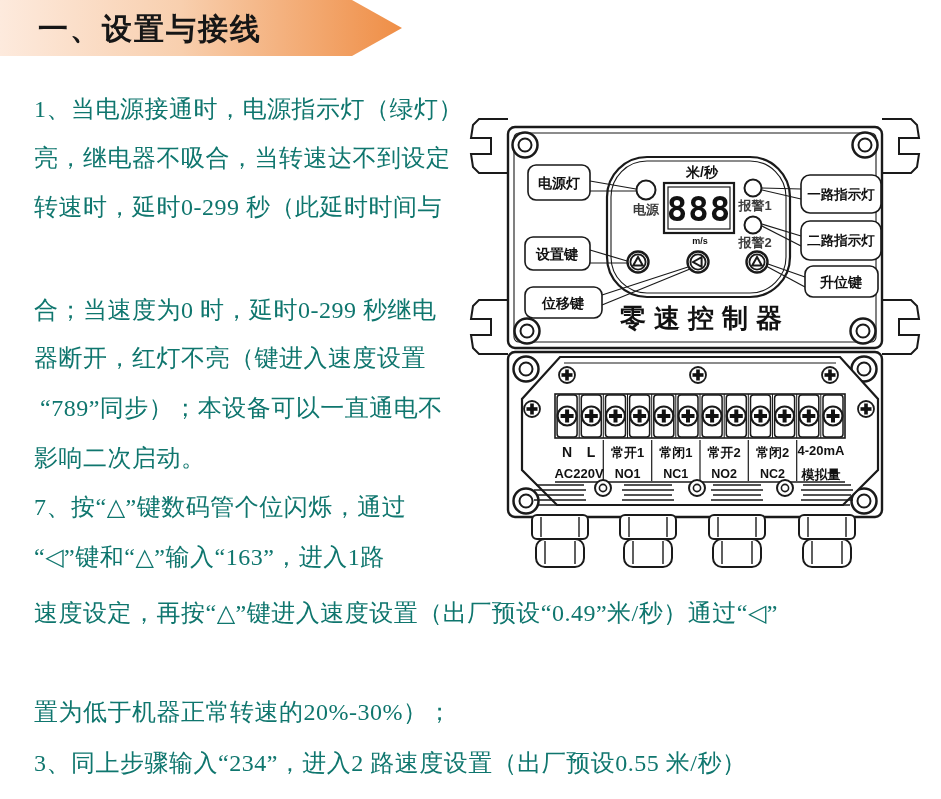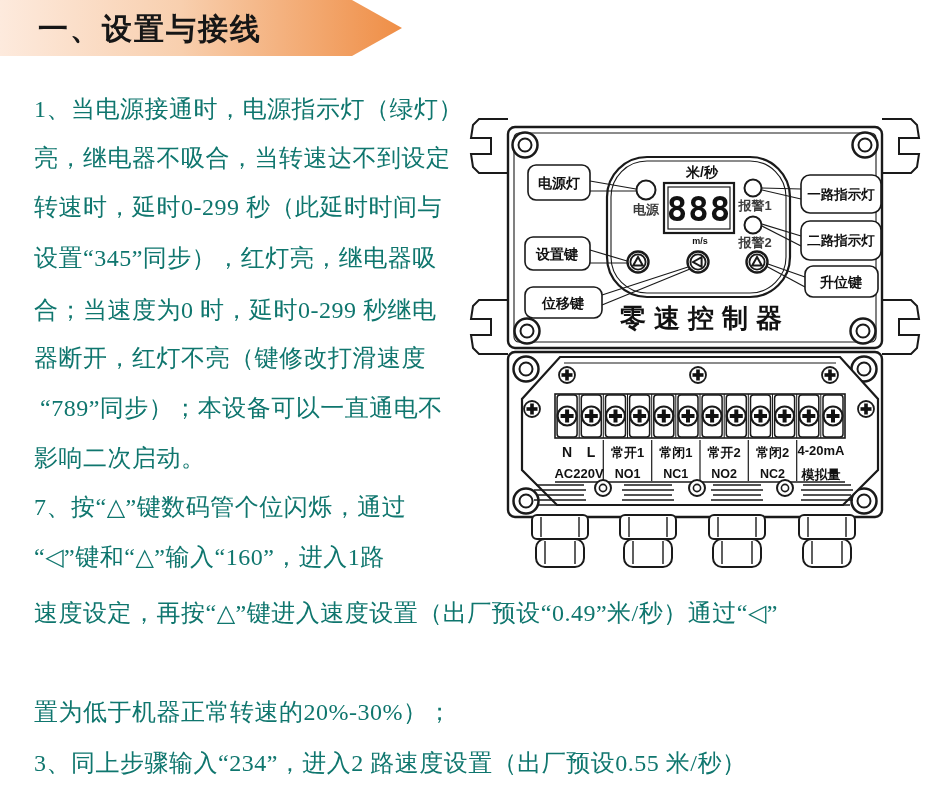--- a/index.html
+++ b/index.html
@@ -26,27 +26,26 @@
 <body>
 
 <div id="page">
 
   <div id="banner"></div>
   <div id="banner-title">一、设置与接线</div>
 
   <div class="line" style="top:93px">1、当电源接通时，电源指示灯（绿灯）</div>
   <div class="line" style="top:142px">亮，继电器不吸合，当转速达不到设定</div>
   <div class="line" style="top:191px">转速时，延时0-299 秒（此延时时间与</div>
-  <div class="line" style="top:242px">设置“345”同步），红灯亮，继电器吸</div>
   <div class="line" style="top:294px">合；当速度为0 时，延时0-299 秒继电</div>
-  <div class="line" style="top:342px">器断开，红灯不亮（键修改打滑速度</div>
+  <div class="line" style="top:342px">器断开，红灯不亮（键进入速度设置</div>
   <div class="line" style="top:392px;left:40px">“789”同步）；本设备可以一直通电不</div>
   <div class="line" style="top:442px">影响二次启动。</div>
   <div class="line" style="top:491px">7、按“△”键数码管个位闪烁，通过</div>
-  <div class="line" style="top:541px">“◁”键和“△”输入“160”，进入1路</div>
+  <div class="line" style="top:541px">“◁”键和“△”输入“163”，进入1路</div>
   <div class="line" style="top:597px">速度设定，再按“△”键进入速度设置（出厂预设“0.49”米/秒）通过“◁”</div>
   <div class="line" style="top:696px">置为低于机器正常转速的20%-30%）；</div>
   <div class="line" style="top:747px">3、同上步骤输入“234”，进入2 路速度设置（出厂预设0.55 米/秒）</div>
 
   <svg id="device" viewBox="0 0 480 495">
     <defs>
       <g id="cscrew">
         <circle r="12.5" fill="#fff" class="ink" stroke-width="2.5"></circle>
         <circle r="6.5" fill="#fff" class="ink" stroke-width="2"></circle>
       </g>

